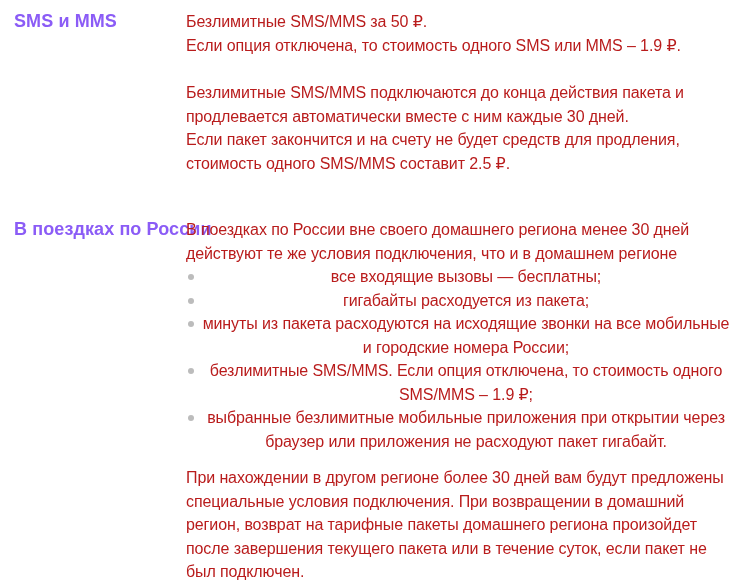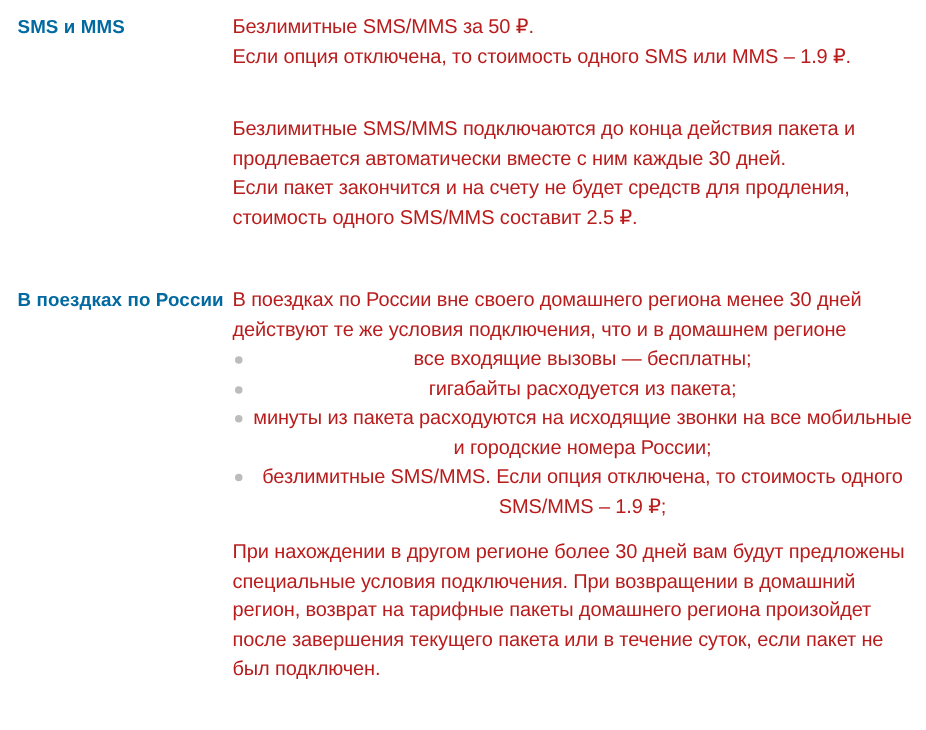--- a/index.html
+++ b/index.html
@@ -19,40 +19,40 @@
   }
   .row {
     display: grid;
     grid-template-columns: 172px 1fr;
   }
   .row-travel {
     margin-top: 43px;
   }
   .label {
     margin: 0;
-    font-size: 15px;
+    font-size: 18px;
     font-weight: 700;
-    color: #0369a1;
+    color: #8b5cf6;
     line-height: 23.5px;
     white-space: nowrap;
     letter-spacing: 0.1px;
   }
   .content {
     color: #b91c1c;
     font-size: 16px;
     line-height: 23.5px;
     max-width: 546px;
     letter-spacing: -0.1px;
   }
   .para {
     margin: 0;
     white-space: pre-line;
   }
   .para-gap {
-    margin-top: 35px;
+    margin-top: 24px;
   }
   ul.bullets {
     list-style: none;
     margin: 0;
     padding: 0;
     text-align: center;
   }
   ul.bullets li {
     position: relative;
     padding-left: 15px;
@@ -88,18 +88,19 @@
 
   <section class="row row-travel">
     <h3 class="label">В поездках по России</h3>
     <div class="content">
       <p class="para">В поездках по России вне своего домашнего региона менее 30 дней действуют те же условия подключения, что и в домашнем регионе</p>
       <ul class="bullets">
         <li>все входящие вызовы — бесплатны;</li>
         <li>гигабайты расходуется из пакета;</li>
         <li>минуты из пакета расходуются на исходящие звонки на все мобильные и городские номера России;</li>
         <li>безлимитные SMS/MMS. Если опция отключена, то стоимость одного SMS/MMS – 1.9 ₽;</li>
+        <li>выбранные безлимитные мобильные приложения при открытии через браузер или приложения не расходуют пакет гигабайт.</li>
       </ul>
       <p class="para outro">При нахождении в другом регионе более 30 дней вам будут предложены специальные условия подключения. При возвращении в домашний регион, возврат на тарифные пакеты домашнего региона произойдет после завершения текущего пакета или в течение суток, если пакет не был подключен.</p>
     </div>
   </section>
 
 </main>
 
 </body></html>

